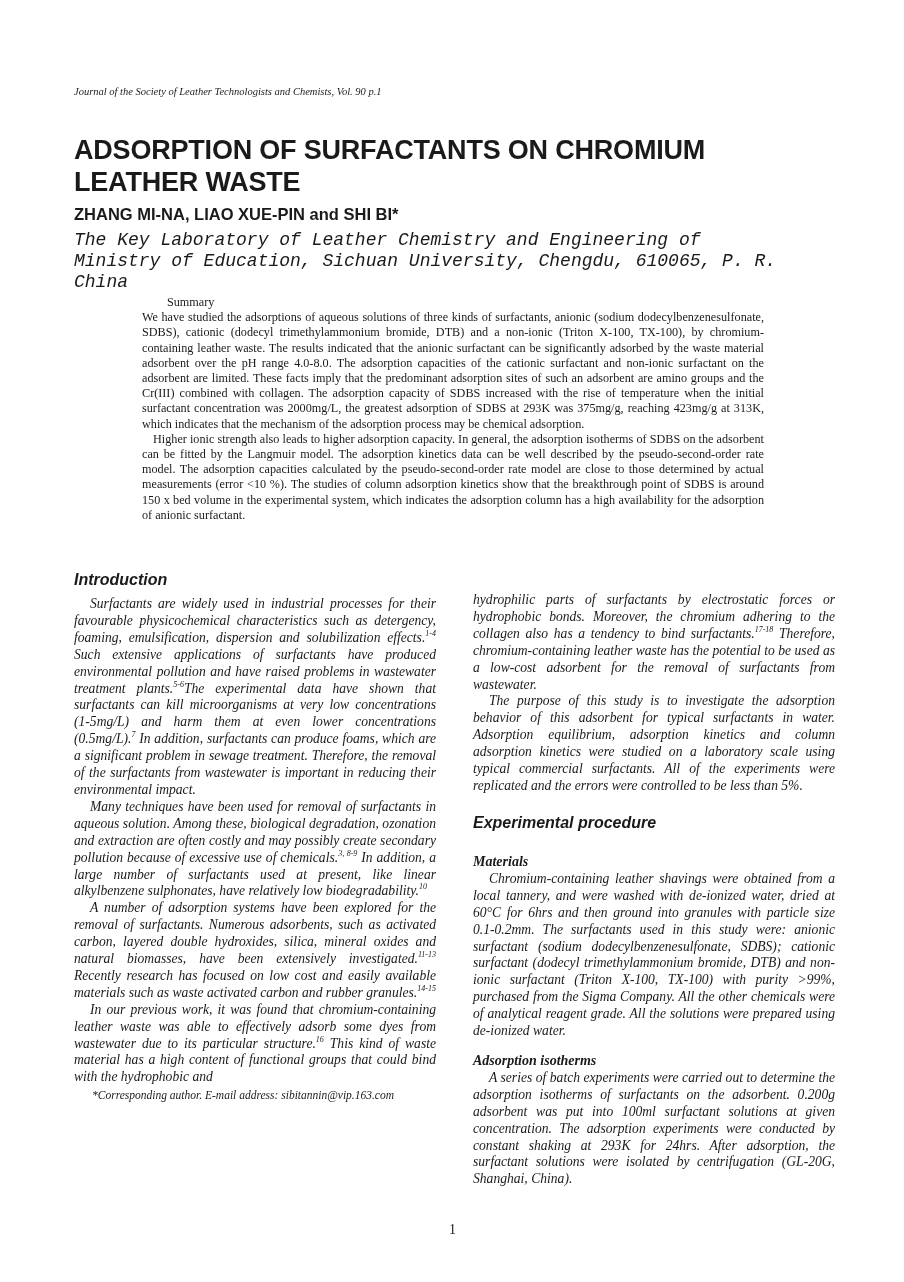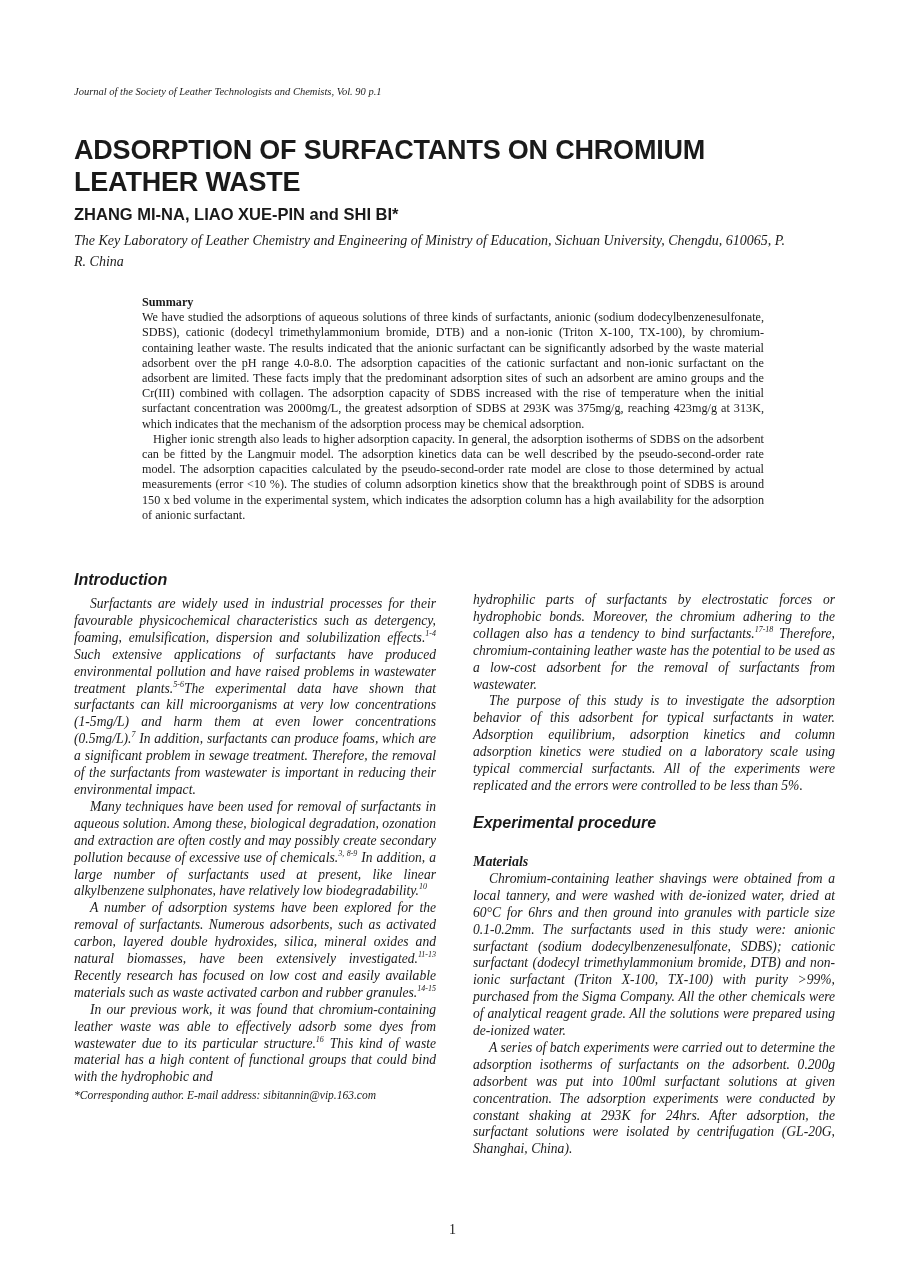--- a/index.html
+++ b/index.html
@@ -1,33 +1,33 @@
 <!DOCTYPE html>
 <html><head>
   <meta charset="utf-8">
   <style>
     html, body { margin: 0; padding: 0; background: #ffffff; }
     body { width: 904px; height: 1282px; position: relative; overflow: hidden; color: #1a1a1a; }
     .journal { position: absolute; left: 74px; top: 86px; font-family: "Liberation Serif", serif; font-style: italic; font-size: 10.5px; color: #222; }
     .title { position: absolute; left: 74px; top: 134px; width: 760px; font-family: "Liberation Sans", sans-serif; font-weight: bold; font-size: 27px; line-height: 32px; color: #1a1a1a; letter-spacing: -0.2px; }
     .authors { position: absolute; left: 74px; top: 205px; font-family: "Liberation Sans", sans-serif; font-weight: bold; font-size: 16.5px; color: #1a1a1a; }
-    .affil { position: absolute; left: 74px; top: 230px; width: 720px; font-family: Liberation Serif, serif; font-style: italic; font-size: 14px; line-height: 21px; color: #1a1a1a; }
+    .affil { position: absolute; left: 74px; top: 230px; width: 720px; font-family: Liberation Mono, monospace; font-style: italic; font-size: 18px; line-height: 21px; color: #1a1a1a; }
     .summary { position: absolute; left: 142px; top: 295px; width: 622px; font-family: "Liberation Serif", serif; font-size: 12.2px; line-height: 15.2px; color: #1a1a1a; text-align: justify; }
-    .summary .sh { font-weight: bold; }
+    .summary .sh { font-weight: normal; margin-left: 25px; }
     .summary p { margin: 0; }
     .summary p.indent { text-indent: 11px; }
     .col { position: absolute; top: 570px; width: 362px; font-family: "Liberation Serif", serif; font-size: 13.6px; line-height: 16.9px; color: #1a1a1a; text-align: justify; font-style: italic; }
     .col.left { left: 74px; }
     .col.right { left: 473px; top: 572px; }
     .col p { margin: 0; text-indent: 16px; }
     .col p.noindent { text-indent: 0; margin-top: 20px; }
     .sec-head { font-family: "Liberation Sans", sans-serif; font-weight: bold; font-size: 16px; line-height: 20px; margin: 0 0 6px 0; }
     .sub-head { font-family: "Liberation Serif", serif; font-weight: bold; font-size: 14px; line-height: 18px; margin: 0; }
     sup { font-size: 8px; line-height: 0; vertical-align: super; }
-    .footnote { font-family: "Liberation Serif", serif; font-size: 11.5px; line-height: 14px; margin-top: 2px; text-indent: 0; }
+    .footnote { font-family: "Liberation Serif", serif; font-size: 11.5px; line-height: 14px; margin-top: 2px; text-indent: 0; margin-left: 18px; }
     .pagenum { position: absolute; left: 449px; top: 1222px; font-family: "Liberation Serif", serif; font-size: 14px; color: #1a1a1a; }
   </style>
 </head>
 <body>
 
 <div class="journal">Journal of the Society of Leather Technologists and Chemists, Vol. 90 p.1</div>
 
 <h1 class="title" style="margin:0;">ADSORPTION OF SURFACTANTS ON CHROMIUM LEATHER WASTE</h1>
 
 <div class="authors">ZHANG MI-NA, LIAO XUE-PIN and SHI BI*</div>
@@ -48,16 +48,17 @@
   <p><span>In our previous work, it was found that chromium-containing leather waste was able to effectively adsorb some dyes from wastewater due to its particular structure.</span><sup>16</sup><span> This kind of waste material has a high content of functional groups that could bind with the hydrophobic and</span></p>
   <div class="footnote">*Corresponding author.  E-mail address: sibitannin@vip.163.com</div>
 </div>
 
 <div class="col right">
   <p class="noindent"><span>hydrophilic parts of surfactants by electrostatic forces or hydrophobic bonds. Moreover, the chromium adhering to the collagen also has a tendency to bind surfactants.</span><sup>17-18</sup><span> Therefore, chromium-containing leather waste has the potential to be used as a low-cost adsorbent for the removal of surfactants from wastewater.</span></p>
   <p>The purpose of this study is to investigate the adsorption behavior of this adsorbent for typical surfactants in water. Adsorption equilibrium, adsorption kinetics and column adsorption kinetics were studied on a laboratory scale using typical commercial surfactants. All of the experiments were replicated and the errors were controlled to be less than 5%.</p>
   <div class="sec-head" style="margin-top:18px; margin-bottom:20px;">Experimental procedure</div>
   <div class="sub-head">Materials</div>
   <p>Chromium-containing leather shavings were obtained from a local tannery, and were washed with de-ionized water, dried at 60°C for 6hrs and then ground into granules with particle size 0.1-0.2mm. The surfactants used in this study were: anionic surfactant (sodium dodecylbenzenesulfonate, SDBS); cationic surfactant (dodecyl trimethylammonium bromide, DTB) and non-ionic surfactant (Triton X-100, TX-100) with purity &gt;99%, purchased from the Sigma Company. All the other chemicals were of analytical reagent grade. All the solutions were prepared using de-ionized water.</p>
+  <div class="sub-head" style="margin-top:12px;">Adsorption isotherms</div>
   <p>A series of batch experiments were carried out to determine the adsorption isotherms of surfactants on the adsorbent. 0.200g adsorbent was put into 100ml surfactant solutions at given concentration. The adsorption experiments were conducted by constant shaking at 293K for 24hrs. After adsorption, the surfactant solutions were isolated by centrifugation (GL-20G, Shanghai, China).</p>
 </div>
 
 <div class="pagenum">1</div>
 
 </body></html>

